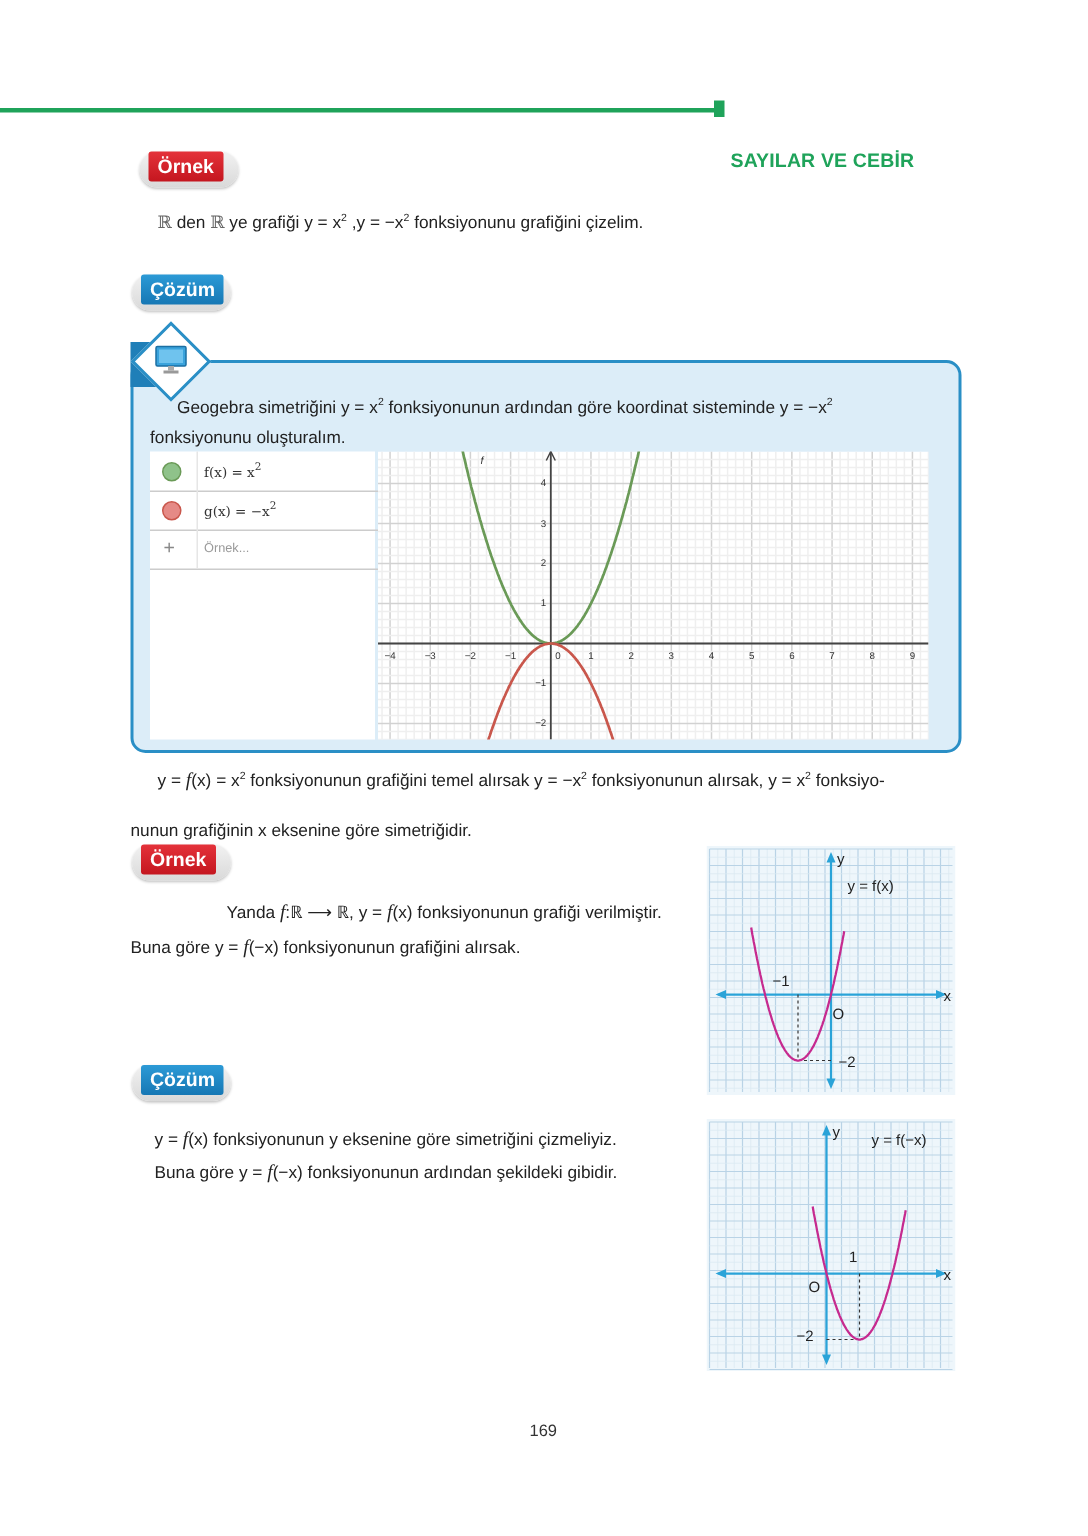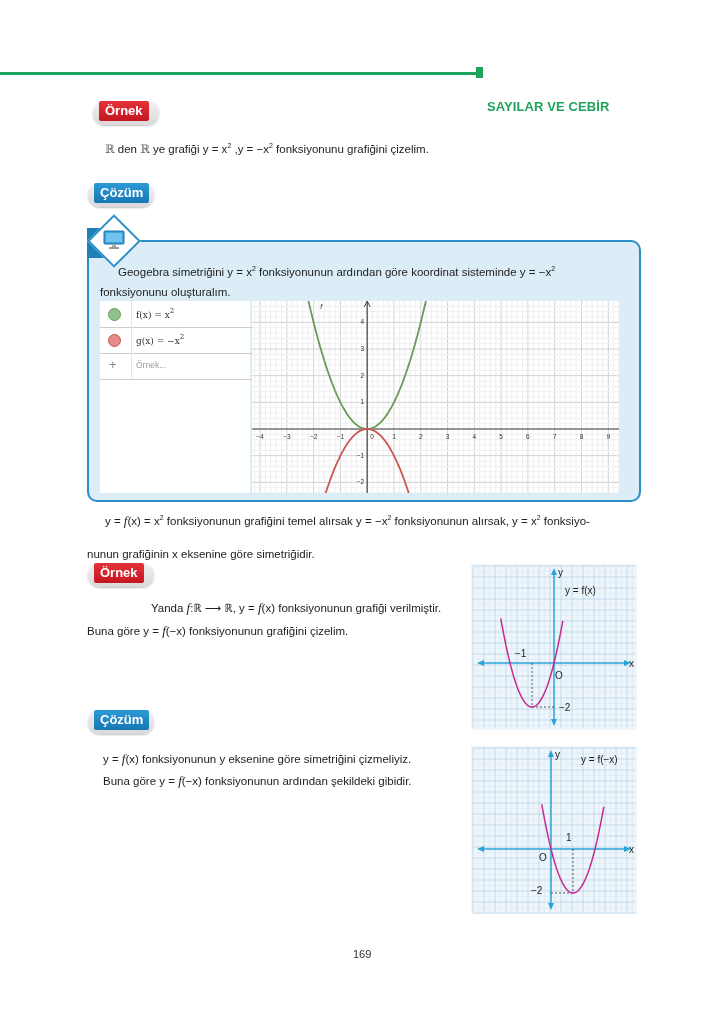--- a/index.html
+++ b/index.html
@@ -235,21 +235,21 @@
 </div>
 <div class="txt" style="left:87px;top:529px;margin-top:14px;">nunun grafiğinin x eksenine göre simetriğidir.</div>
 
 <div class="tag-wrap" style="left:88px;top:563px;">
   <div class="tag red">Örnek</div>
 </div>
 <div class="txt" style="left:103px;top:597px;margin-left:48px;">
   <span>Yanda  </span><span class="it">f</span><span>:ℝ ⟶ ℝ,  y = </span><span class="it">f</span><span>(x)  fonksiyonunun  grafiği  verilmiştir.</span>
 </div>
 <div class="txt" style="left:87px;top:620px;">
-  <span>Buna göre y = </span><span class="it">f</span><span>(−x) fonksiyonunun grafiğini çizelim.</span>
+  <span>Buna göre y = </span><span class="it">f</span><span>(−x) fonksiyonunun grafiğini alırsak.</span>
 </div>
 
 <svg class="abs" id="g2" style="left:471px;top:564px;" width="166" height="166">
     <rect x="0" y="0" width="166" height="166" fill="#eef6fb"></rect>
     <line x1="2" x2="2" y1="2" y2="164" stroke="#b9d3e6" stroke-width="0.8"></line>
     <line x1="7.5" x2="7.5" y1="2" y2="164" stroke="#d9e8f2" stroke-width="0.5"></line>
     <line x1="13" x2="13" y1="2" y2="164" stroke="#b9d3e6" stroke-width="0.8"></line>
     <line x1="18.5" x2="18.5" y1="2" y2="164" stroke="#d9e8f2" stroke-width="0.5"></line>
     <line x1="24" x2="24" y1="2" y2="164" stroke="#b9d3e6" stroke-width="0.8"></line>
     <line x1="29.5" x2="29.5" y1="2" y2="164" stroke="#d9e8f2" stroke-width="0.5"></line>

